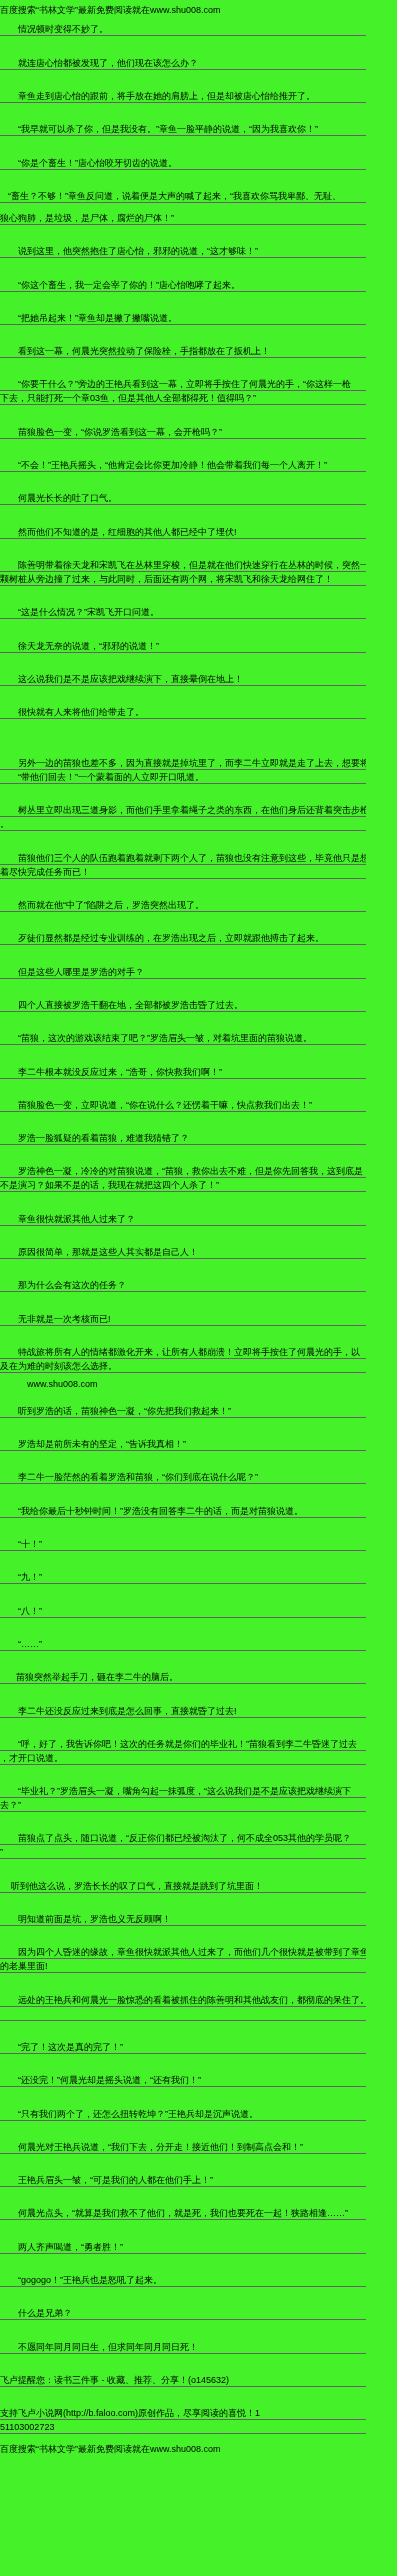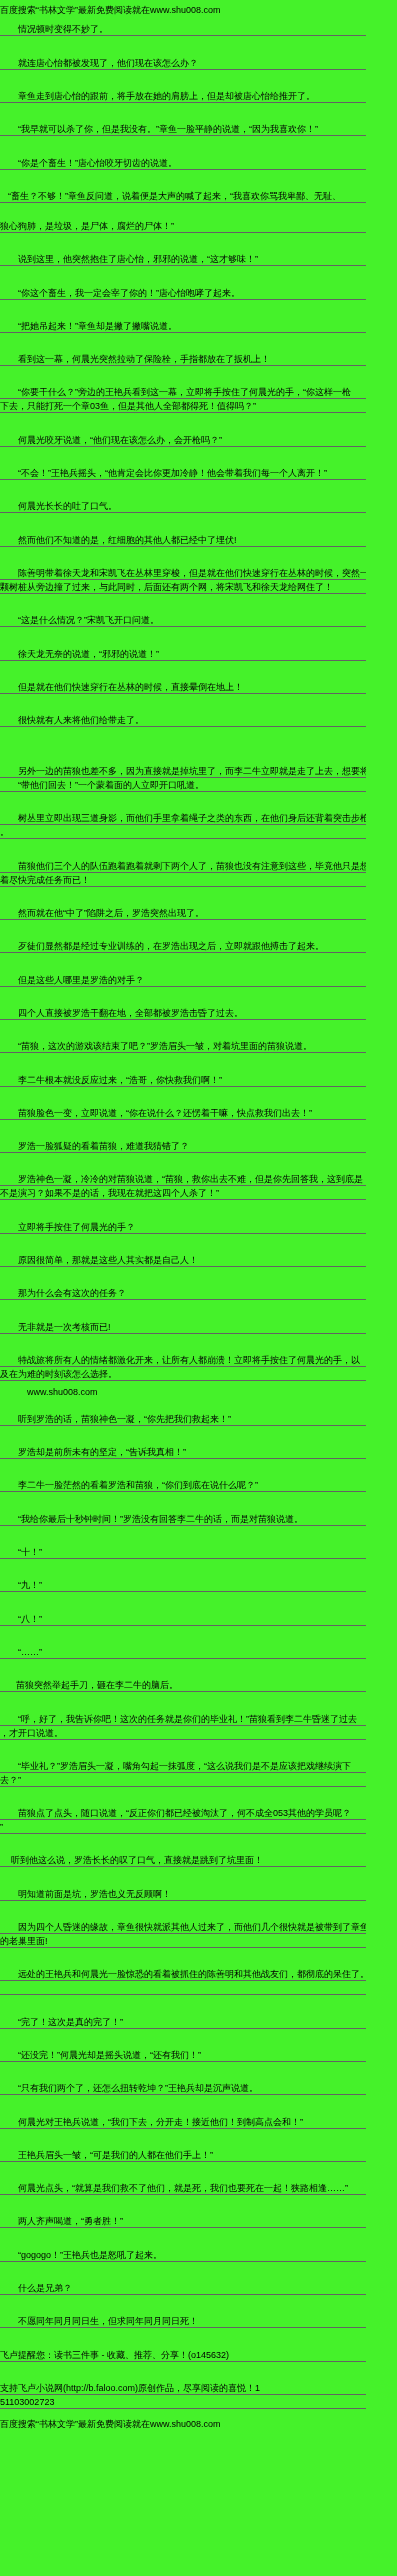--- a/index.html
+++ b/index.html
@@ -32,70 +32,71 @@
 <body>
 
 <div id="page">
   <div id="text">
       <div class="r noline" style="margin-bottom: 5.7px;">百度搜索“书林文学”最新免费阅读就在www.shu008.com</div>
       <div class="r ind1" style="margin-bottom: 19.3px;">情况顿时变得不妙了。</div>
       <div class="r ind1" style="margin-bottom: 19.3px;">就连唐心怡都被发现了，他们现在该怎么办？</div>
       <div class="r ind1" style="margin-bottom: 19.3px;">章鱼走到唐心怡的跟前，将手放在她的肩膀上，但是却被唐心怡给推开了。</div>
       <div class="r ind1" style="margin-bottom: 19.3px;">“我早就可以杀了你，但是我没有。”章鱼一脸平静的说道，“因为我喜欢你！”</div>
       <div class="r ind1" style="margin-bottom: 19.3px;">“你是个畜生！”唐心怡咬牙切齿的说道。</div>
-      <div class="r ind1" style="margin-bottom: 16px; padding-left: 8px;">“畜生？不够！”章鱼反问道，说着便是大声的喊了起来，“我喜欢你骂我卑鄙、无耻、</div>
+      <div class="r ind1" style="margin-bottom: 8px; padding-left: 8px;">“畜生？不够！”章鱼反问道，说着便是大声的喊了起来，“我喜欢你骂我卑鄙、无耻、</div>
       <div class="r" style="margin-bottom: 19.3px;">狼心狗肺，是垃圾，是尸体，腐烂的尸体！”</div>
       <div class="r ind1" style="margin-bottom: 19.3px;">说到这里，他突然抱住了唐心怡，邪邪的说道，“这才够味！”</div>
       <div class="r ind1" style="margin-bottom: 19.3px;">“你这个畜生，我一定会宰了你的！”唐心怡咆哮了起来。</div>
       <div class="r ind1" style="margin-bottom: 19.3px;">“把她吊起来！”章鱼却是撇了撇嘴说道。</div>
       <div class="r ind1" style="margin-bottom: 19.3px;">看到这一幕，何晨光突然拉动了保险栓，手指都放在了扳机上！</div>
       <div class="r ind1" style="margin-bottom: 0px;">“你要干什么？”旁边的王艳兵看到这一幕，立即将手按住了何晨光的手，“你这样一枪</div>
       <div class="r" style="margin-bottom: 19.3px;">下去，只能打死一个章03鱼，但是其他人全部都得死！值得吗？”</div>
-      <div class="r ind1" style="margin-bottom: 19.3px;">何晨光咬牙说道，“他们现在该怎么办，会开枪吗？”</div>
+      <div class="r ind1" style="margin-bottom: 19.3px;">苗狼脸色一变，“你说罗浩看到这一幕，会开枪吗？”</div>
       <div class="r ind1" style="margin-bottom: 19.3px;">“不会！”王艳兵摇头，“他肯定会比你更加冷静！他会带着我们每一个人离开！”</div>
       <div class="r ind1" style="margin-bottom: 19.3px;">何晨光长长的吐了口气。</div>
       <div class="r ind1" style="margin-bottom: 19.3px;">然而他们不知道的是，红细胞的其他人都已经中了埋伏!</div>
       <div class="r ind1" style="margin-bottom: 0px;">陈善明带着徐天龙和宋凯飞在丛林里穿梭，但是就在他们快速穿行在丛林的时候，突然一</div>
       <div class="r" style="margin-bottom: 19.3px;">颗树桩从旁边撞了过来，与此同时，后面还有两个网，将宋凯飞和徐天龙给网住了！</div>
       <div class="r ind1" style="margin-bottom: 19.3px;">“这是什么情况？”宋凯飞开口问道。</div>
       <div class="r ind1" style="margin-bottom: 19.3px;">徐天龙无奈的说道，“邪邪的说道！”</div>
-      <div class="r ind1" style="margin-bottom: 19.3px;">但是就在他们快速穿行在丛林的时候，直接晕倒在地上！</div>
+      <div class="r ind1" style="margin-bottom: 19.3px;">这么说我们是不是应该把戏继续演下，直接晕倒在地上！</div>
       <div class="r ind1" style="margin-bottom: 37px;">很快就有人来将他们给带走了。</div>
       <div class="r ind1" style="margin-bottom: 0px;">另外一边的苗狼也差不多，因为直接就是掉坑里了，而李二牛立即就是走了上去，想要将</div>
       <div class="r ind1" style="margin-bottom: 19.3px;">“带他们回去！”一个蒙着面的人立即开口吼道。</div>
       <div class="r ind1" style="margin-bottom: 0px;">树丛里立即出现三道身影，而他们手里拿着绳子之类的东西，在他们身后还背着突击步枪</div>
       <div class="r" style="margin-bottom: 19.3px;">。</div>
       <div class="r ind1" style="margin-bottom: 0px;">苗狼他们三个人的队伍跑着跑着就剩下两个人了，苗狼也没有注意到这些，毕竟他只是想</div>
       <div class="r" style="margin-bottom: 19.3px;">着尽快完成任务而已！</div>
       <div class="r ind1" style="margin-bottom: 19.3px;">然而就在他“中了”陷阱之后，罗浩突然出现了。</div>
       <div class="r ind1" style="margin-bottom: 19.3px;">歹徒们显然都是经过专业训练的，在罗浩出现之后，立即就跟他搏击了起来。</div>
       <div class="r ind1" style="margin-bottom: 19.3px;">但是这些人哪里是罗浩的对手？</div>
       <div class="r ind1" style="margin-bottom: 19.3px;">四个人直接被罗浩干翻在地，全部都被罗浩击昏了过去。</div>
       <div class="r ind1" style="margin-bottom: 19.3px;">“苗狼，这次的游戏该结束了吧？”罗浩眉头一皱，对着坑里面的苗狼说道。</div>
       <div class="r ind1" style="margin-bottom: 19.3px;">李二牛根本就没反应过来，“浩哥，你快救我们啊！”</div>
       <div class="r ind1" style="margin-bottom: 19.3px;">苗狼脸色一变，立即说道，“你在说什么？还愣着干嘛，快点救我们出去！”</div>
       <div class="r ind1" style="margin-bottom: 19.3px;">罗浩一脸狐疑的看着苗狼，难道我猜错了？</div>
       <div class="r ind1" style="margin-bottom: 0px;">罗浩神色一凝，冷冷的对苗狼说道，“苗狼，救你出去不难，但是你先回答我，这到底是</div>
       <div class="r" style="margin-bottom: 19.3px;">不是演习？如果不是的话，我现在就把这四个人杀了！”</div>
-      <div class="r ind1" style="margin-bottom: 19.3px;">立即将手按住了何晨光的手？</div>
+      <div class="r ind1" style="margin-bottom: 19.3px;">章鱼很快就派其他人过来了？</div>
       <div class="r ind1" style="margin-bottom: 19.3px;">原因很简单，那就是这些人其实都是自己人！</div>
       <div class="r ind1" style="margin-bottom: 19.3px;">那为什么会有这次的任务？</div>
       <div class="r ind1" style="margin-bottom: 19.3px;">无非就是一次考核而已!</div>
       <div class="r ind1" style="margin-bottom: 0px;">特战旅将所有人的情绪都激化开来，让所有人都崩溃！立即将手按住了何晨光的手，以</div>
       <div class="r" style="margin-bottom: 4.5px;">及在为难的时刻该怎么选择。</div>
       <div class="r ind3 noline" style="margin-bottom: 12.5px;">www.shu008.com</div>
       <div class="r ind1" style="margin-bottom: 19.3px;">听到罗浩的话，苗狼神色一凝，“你先把我们救起来！”</div>
       <div class="r ind1" style="margin-bottom: 19.3px;">罗浩却是前所未有的坚定，“告诉我真相！”</div>
       <div class="r ind1" style="margin-bottom: 19.3px;">李二牛一脸茫然的看着罗浩和苗狼，“你们到底在说什么呢？”</div>
       <div class="r ind1" style="margin-bottom: 19.3px;">“我给你最后十秒钟时间！”罗浩没有回答李二牛的话，而是对苗狼说道。</div>
       <div class="r ind1" style="margin-bottom: 19.3px;">“十！”</div>
       <div class="r ind1" style="margin-bottom: 19.3px;">“九！”</div>
       <div class="r ind1" style="margin-bottom: 19.3px;">“八！”</div>
       <div class="r ind1" style="margin-bottom: 19.3px;">“……”</div>
       <div class="r ind1" style="margin-bottom: 19.3px; padding-left: 16px;">苗狼突然举起手刀，砸在李二牛的脑后。</div>
+      <div class="r ind1" style="margin-bottom: 19.3px;">李二牛还没反应过来到底是怎么回事，直接就昏了过去!</div>
       <div class="r ind1" style="margin-bottom: 0px;">“呼，好了，我告诉你吧！这次的任务就是你们的毕业礼！”苗狼看到李二牛昏迷了过去</div>
       <div class="r" style="margin-bottom: 19.3px;">，才开口说道。</div>
       <div class="r ind1" style="margin-bottom: 0px;">“毕业礼？”罗浩眉头一凝，嘴角勾起一抹弧度，“这么说我们是不是应该把戏继续演下</div>
       <div class="r" style="margin-bottom: 19.3px;">去？”</div>
       <div class="r ind1" style="margin-bottom: 0px;">苗狼点了点头，随口说道，“反正你们都已经被淘汰了，何不成全053其他的学员呢？</div>
       <div class="r" style="margin-bottom: 19.3px;">”</div>
       <div class="r ind1" style="margin-bottom: 19.3px; padding-left: 11px;">听到他这么说，罗浩长长的叹了口气，直接就是跳到了坑里面！</div>
       <div class="r ind1" style="margin-bottom: 19.3px;">明知道前面是坑，罗浩也义无反顾啊！</div>
       <div class="r ind1" style="margin-bottom: 0px;">因为四个人昏迷的缘故，章鱼很快就派其他人过来了，而他们几个很快就是被带到了章鱼</div>
       <div class="r" style="margin-bottom: 19.3px;">的老巢里面!</div>

